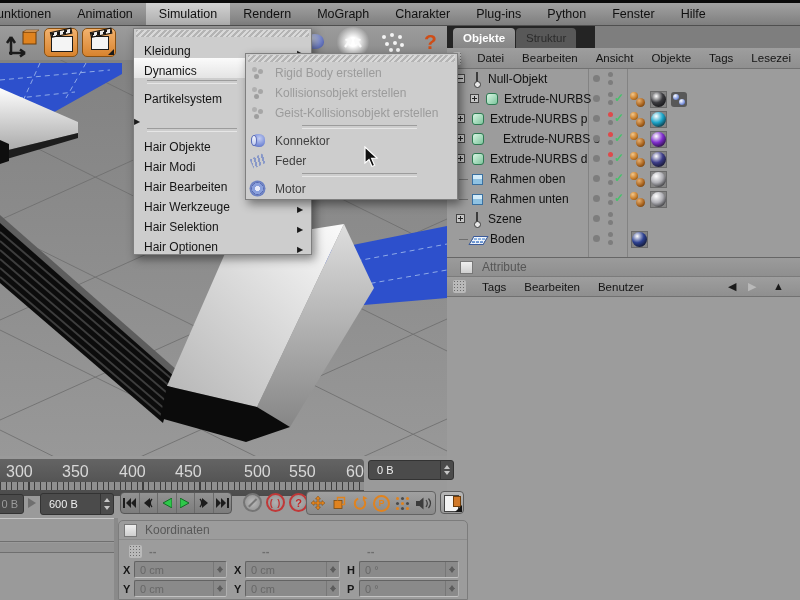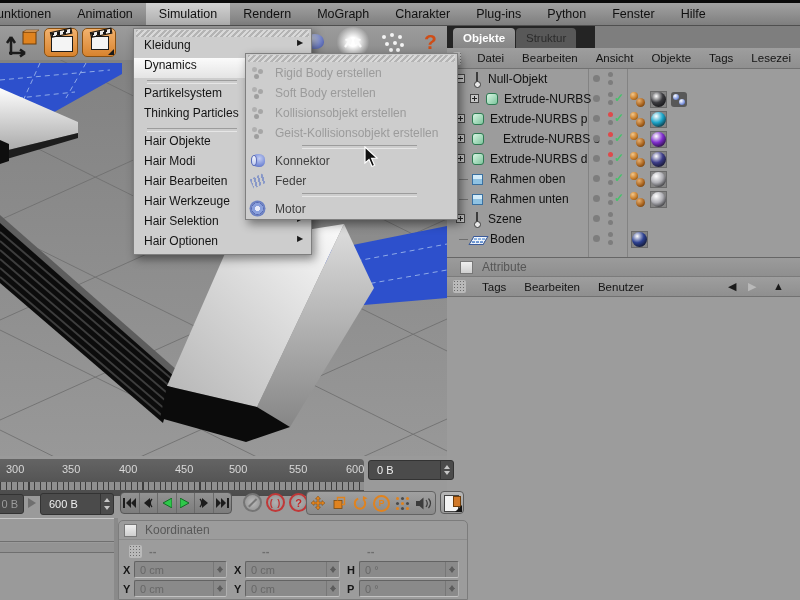--- a/index.html
+++ b/index.html
@@ -90,21 +90,21 @@
         background:linear-gradient(#9b9b9b,#8f8f8f);border-top:1px solid #666;border-bottom:1px solid #7b7b7b;
         display:flex;align-items:center;font-size:12px;color:#565656;}
   .checkbox{width:11px;height:11px;background:linear-gradient(#efefef,#cfcfcf);border:1px solid #787878;margin:0 9px 0 13px;}
   .am-arrow{position:absolute;top:3px;font-size:11px;color:#1a1a1a;}
   .am-arrow.dis{color:#b9b9b9;}
   .am-empty{position:absolute;left:447px;top:297px;width:353px;height:303px;background:#9c9c9c;}
 
   
   .bottom{position:absolute;left:0;top:456px;width:470px;height:144px;}
   .ruler{position:absolute;left:0;top:3px;width:364px;height:37px;overflow:hidden;
-        background:linear-gradient(#646464,#4b4b4b);border-radius:0 4px 4px 0;color:#d8d8d8;font-size:11px;}
+        background:linear-gradient(#646464,#4b4b4b);border-radius:0 4px 4px 0;color:#d8d8d8;font-size:16px;}
   .ruler span{position:absolute;top:4px;}
   .ticks{position:absolute;left:0;top:26px;width:364px;height:8px;background:#8f8f8f;
         background-image:repeating-linear-gradient(90deg,#3d3d3d 0 1px,transparent 1px 5.7px);}
   .darkfield{position:absolute;background:#4b4b4b;border-radius:3px;color:#f0f0f0;font-size:11px;box-sizing:border-box;
         display:flex;align-items:center;padding-left:8px;border:1px solid #333;}
   .spin{position:absolute;right:0;top:0;bottom:0;width:12px;border-left:1px solid #333;}
   .spin::before,.spin::after{content:"";position:absolute;left:3px;border-left:3px solid transparent;border-right:3px solid transparent;}
   .spin::before{top:4px;border-bottom:4px solid #c6c6c6;}
   .spin::after{bottom:4px;border-top:4px solid #c6c6c6;}
   .pb-mini{position:absolute;left:28px;top:42px;width:0;height:0;border-top:5px solid transparent;border-bottom:5px solid transparent;border-left:8px solid #6f6f6f;}
@@ -143,21 +143,21 @@
   .kfield .spin{border-left:1px solid #777;}
   .kfield .spin::before{border-bottom-color:#5c5c5c;}
   .kfield .spin::after{border-top-color:#5c5c5c;}
   .klabel{position:absolute;font-size:11px;font-weight:bold;color:#161616;}
   .miniband{position:absolute;left:0;width:114px;box-sizing:border-box;background:#9a9a9a;}
   .vdiv{position:absolute;left:114px;top:62px;width:4px;height:82px;background:#8a8a8a;}
 
   
   .dd{position:absolute;background:#cdcdcd;border:1px solid #7f7f7f;box-shadow:3px 4px 9px rgba(0,0,0,.45);box-sizing:border-box;z-index:50;}
   .tearoff{height:7px;margin:1px 2px;background:repeating-linear-gradient(135deg,#b4b4b4 0 2px,#d9d9d9 2px 4px);}
-  .dd-item{height:20px;display:flex;align-items:flex-start;font-size:12px;color:#141414;}
+  .dd-item{height:20px;display:flex;align-items:flex-end;font-size:12px;color:#141414;}
   .dd-item .lbl{flex:1;padding-left:10px;}
   .dd-item .arr{width:14px;font-size:8px;color:#1a1a1a;}
   .dd-item.hl{background:linear-gradient(#fbfbfb,#e4e4e4);}
   .dd-sep{height:2px;border-top:1px solid #9c9c9c;border-bottom:1px solid #e6e6e6;margin:2px 74px 2px 13px;}
   .dd-sep.sub{margin:2px 40px 2px 56px;}
   .sub-item{height:20px;display:flex;align-items:center;font-size:12px;color:#404040;}
   .sub-item .ic{width:18px;height:16px;margin-left:4px;position:relative;}
   .sub-item .lbl{padding-left:7px;}
   .sub-item.dis{color:#9b9b9b;}
   .clusterdots{position:absolute;left:2px;top:2px;width:5px;height:5px;border-radius:50%;background:#b0b0b0;box-shadow:6px 2px 0 #a6a6a6,2px 7px 0 #9e9e9e;}
@@ -450,21 +450,21 @@
     <div class="am-arrow" style="left:326px;">▲</div>
   </div>
   <div class="am-empty"></div>
 
   <div class="bottom">
     <div class="ruler">
       <span style="left:6px;">300</span>
       <span style="left:62px;">350</span>
       <span style="left:119px;">400</span>
       <span style="left:175px;">450</span>
-      <span style="left:229px;">500</span>
+      <span style="left:244px;">500</span>
       <span style="left:289px;">550</span>
       <span style="left:346px;">600</span>
     </div>
     <div class="ticks"></div>
     <div class="darkfield" style="left:368px;top:4px;width:86px;height:20px;">
       <span>0 B</span>
       <div class="spin"></div>
     </div>
 
     <div class="darkfield" style="left:-14px;top:38px;width:38px;height:20px;justify-content:flex-end;padding-right:5px;color:#9c9c9c;">
@@ -605,21 +605,20 @@
     <div class="dd-item hl">
         <span class="lbl">Dynamics</span>
         <span class="arr">▶</span>
       </div>
     <div class="dd-sep"></div>
     <div class="dd-item">
         <span class="lbl">Partikelsystem</span>
         <span class="arr">▶</span>
       </div>
     <div class="dd-item">
-        <span class="lbl">Thinking Particles</span>
         <span class="arr">▶</span>
       </div>
     <div class="dd-sep"></div>
     <div class="dd-item">
         <span class="lbl">Hair Objekte</span>
         <span class="arr">▶</span>
       </div>
     <div class="dd-item">
         <span class="lbl">Hair Modi</span>
         <span class="arr">▶</span>
@@ -647,26 +646,20 @@
     <div class="sub-item dis">
       <span class="ic">
           <span class="clusterdots"></span>
         </span>
       <span class="lbl">Rigid Body erstellen</span>
       </div>
     <div class="sub-item dis">
       <span class="ic">
           <span class="clusterdots"></span>
         </span>
-      <span class="lbl">Soft Body erstellen</span>
-      </div>
-    <div class="sub-item dis">
-      <span class="ic">
-          <span class="clusterdots"></span>
-        </span>
       <span class="lbl">Kollisionsobjekt erstellen</span>
       </div>
     <div class="sub-item dis">
       <span class="ic">
           <span class="clusterdots"></span>
         </span>
       <span class="lbl">Geist-Kollisionsobjekt erstellen</span>
       </div>
     <div class="dd-sep sub"></div>
     <div class="sub-item hl">

